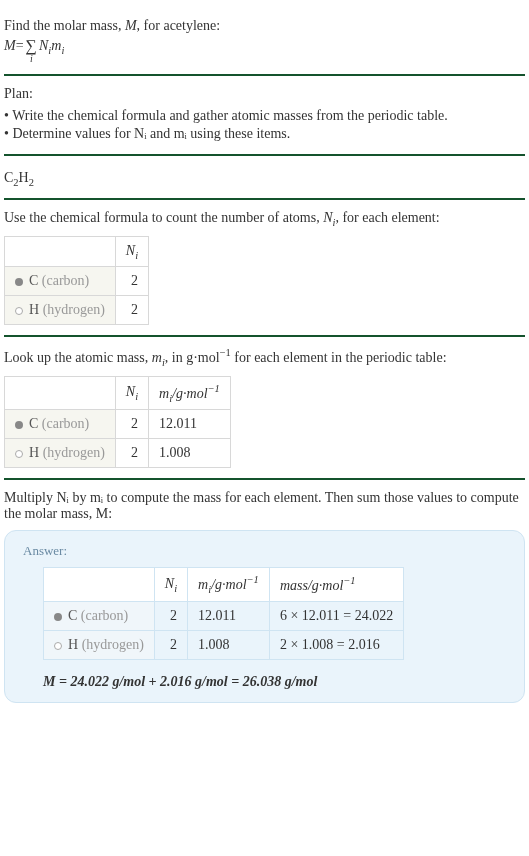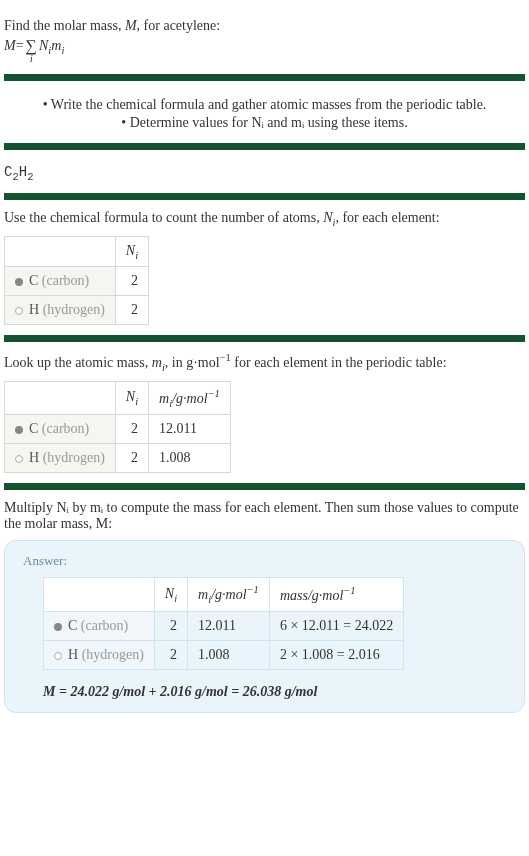--- a/index.html
+++ b/index.html
@@ -5,35 +5,35 @@
 * { margin: 0; padding: 0; box-sizing: border-box; }
 body {
   font-family: Georgia, 'Times New Roman', serif;
   font-size: 14px;
   color: #333;
   background: #fff;
   width: 529px;
   padding: 8px 4px;
 }
 .section {
-  border-bottom: 7px solid #14532d;
+  border-bottom: 2px solid #14532d;
   padding: 10px 0;
 }
 .section:last-child { border-bottom: none; }
 .formula {
   font-style: italic;
   font-family: Georgia, serif;
 }
 .sub { font-size: 0.75em; vertical-align: sub; }
 .sup { font-size: 0.75em; vertical-align: super; }
 .sum-row { display: flex; align-items: flex-start; margin-top: 4px; }
 .sigma-block { display: inline-flex; flex-direction: column; align-items: center; margin: 0 2px; line-height: 1; }
 .sigma { font-size: 16px; }
 .sigma-sub { font-size: 10px; font-style: italic; }
-.plan-list { margin-top: 6px; text-align: center; }
+.plan-list { margin-top: 6px; }
 .plan-list div { margin: 2px 0; }
 table {
   border-collapse: collapse;
   margin-top: 8px;
 }
 th, td {
   border: 1px solid #d8d8d8;
   padding: 6px 10px;
   text-align: left;
   font-weight: normal;
@@ -94,28 +94,29 @@
     <span class="sigma-block">
       <span class="sigma">∑</span>
       <span class="sigma-sub">i</span>
     </span>
     <span class="formula"><span>N</span><span class="sub">i</span></span>
       <span class="formula"><span>m</span><span class="sub">i</span></span>
   </div>
 </div>
 
 <div class="section">
+  <div>Plan:</div>
   <div class="plan-list">
     <div>• Write the chemical formula and gather atomic masses from the periodic table.</div>
     <div>• Determine values for Nᵢ and mᵢ using these items.</div>
   </div>
 </div>
 
 <div class="section">
-  <div class="chem" style="margin-top:4px;font-family:Liberation Mono, monospace;">
+  <div class="chem" style="margin-top:4px;">
     <span>C</span><span class="sub">2</span><span>H</span><span class="sub">2</span>
   </div>
 </div>
 
 <div class="section">
   <div>
     <span>Use the chemical formula to count the number of atoms, </span><span class="formula"><span>N</span><span class="sub">i</span></span><span>, for each element:</span>
   </div>
   <table>
     <tbody>

